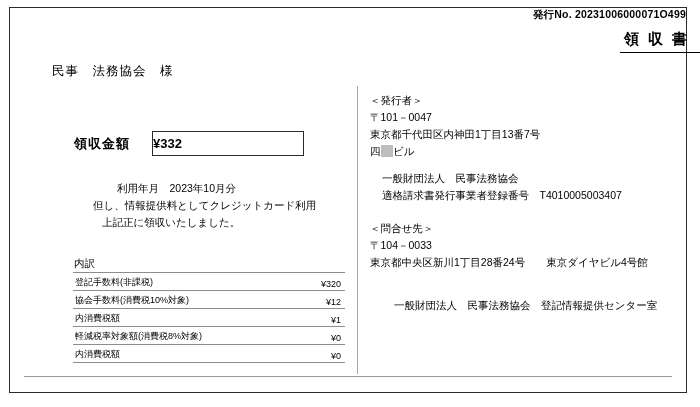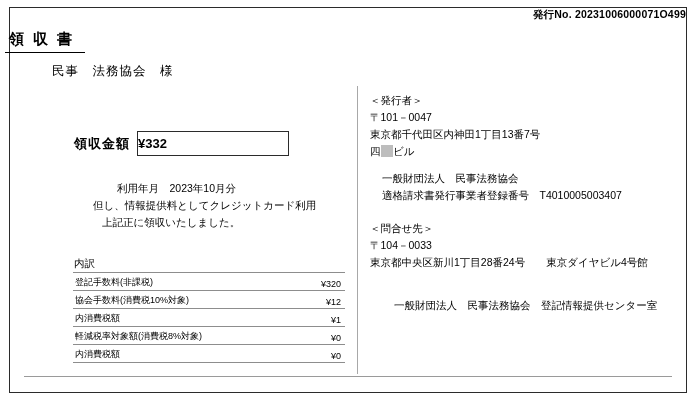--- a/index.html
+++ b/index.html
@@ -39,21 +39,21 @@
     letter-spacing: 0.2px;
   }
   .issue-meta div {
     white-space: nowrap;
   }
   .title-wrap {
     position: absolute;
     left: 5px;
     right: 0;
     top: 30px;
-    text-align: left;
+    text-align: right;
   }
   .title {
     display: inline-block;
     font-size: 15px;
     font-weight: bold;
     letter-spacing: 9px;
     padding: 0 4px 3px 4px;
     border-bottom: 1.5px solid #000;
   }
   .addressee {
@@ -68,21 +68,21 @@
     position: absolute;
     left: 74px;
     top: 131px;
     display: flex;
     align-items: center;
   }
   .amount-label {
     font-size: 13px;
     font-weight: bold;
     letter-spacing: 1px;
-    margin-right: 7px;
+    margin-right: 22px;
   }
   .amount-box {
     width: 152px;
     height: 25px;
     border: 1px solid #2b2b2b;
     box-sizing: border-box;
     font-size: 13px;
     font-weight: bold;
     line-height: 23px;
     padding-right: 7px;

